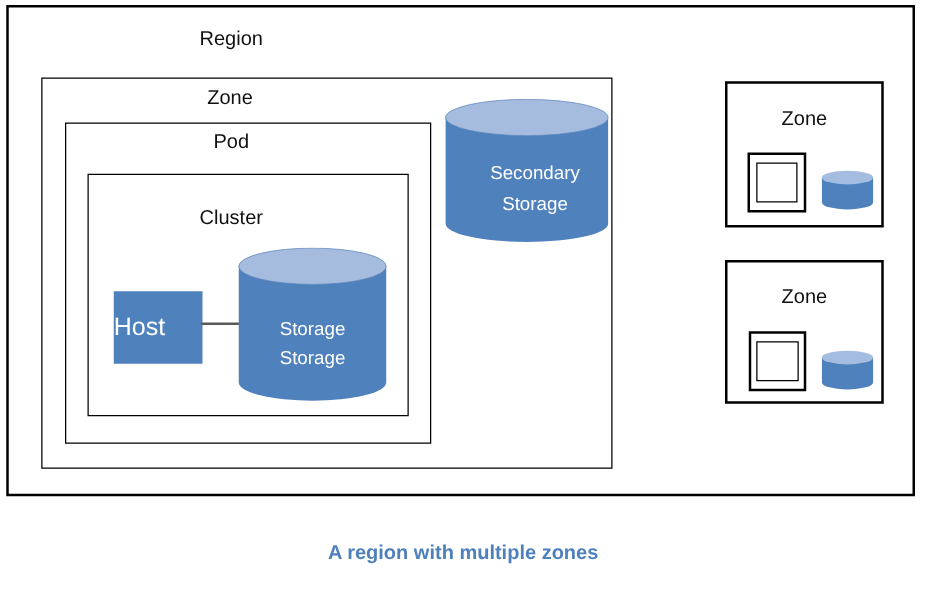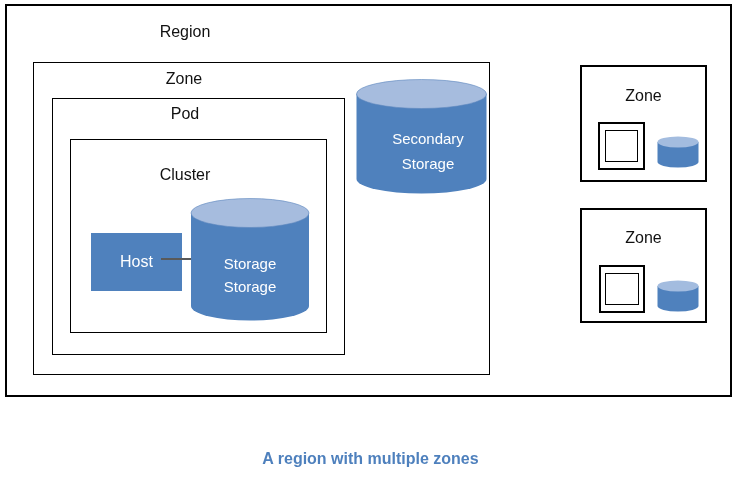--- a/index.html
+++ b/index.html
@@ -30,44 +30,44 @@
   .lbl{
     position:absolute;
     font-size:16px;
     color:var(--label-text);
     text-align:center;
     line-height:18px;
     white-space:nowrap;
   }
   .host{
     position:absolute;
-    left:91px;top:233px;width:91px;height:58px;
+    left:91px;top:233px;width:71px;height:58px;
     background:var(--accent-blue);
     color:var(--shape-text);
-    display:flex;align-items:center;justify-content:center;
-    font-size:16px;
+    display:flex;align-items:center;
+    font-size:20px;
   }
   .connector{
     position:absolute;
     left:161px;top:258px;width:31px;height:2px;
     background:var(--connector);
   }
   svg{position:absolute;display:block;}
   .cyl-body{fill:var(--accent-blue);}
   .cyl-top{fill:var(--cylinder-top);stroke:#5d87bd;stroke-width:0.6;}
   .cyl-top-sm{fill:var(--small-cylinder-top);stroke:none;}
   .cyl-label{
     position:absolute;
     color:var(--shape-text);
     font-size:15px;
     text-align:center;
   }
   .caption{
     position:absolute;
-    left:0;top:450px;width:741px;
+    left:0;top:434px;width:741px;
     text-align:center;
     font-size:16px;
     font-weight:bold;
     color:var(--caption);
   }
 </style>
 </head>
 <body>
 
 <div id="canvas">

